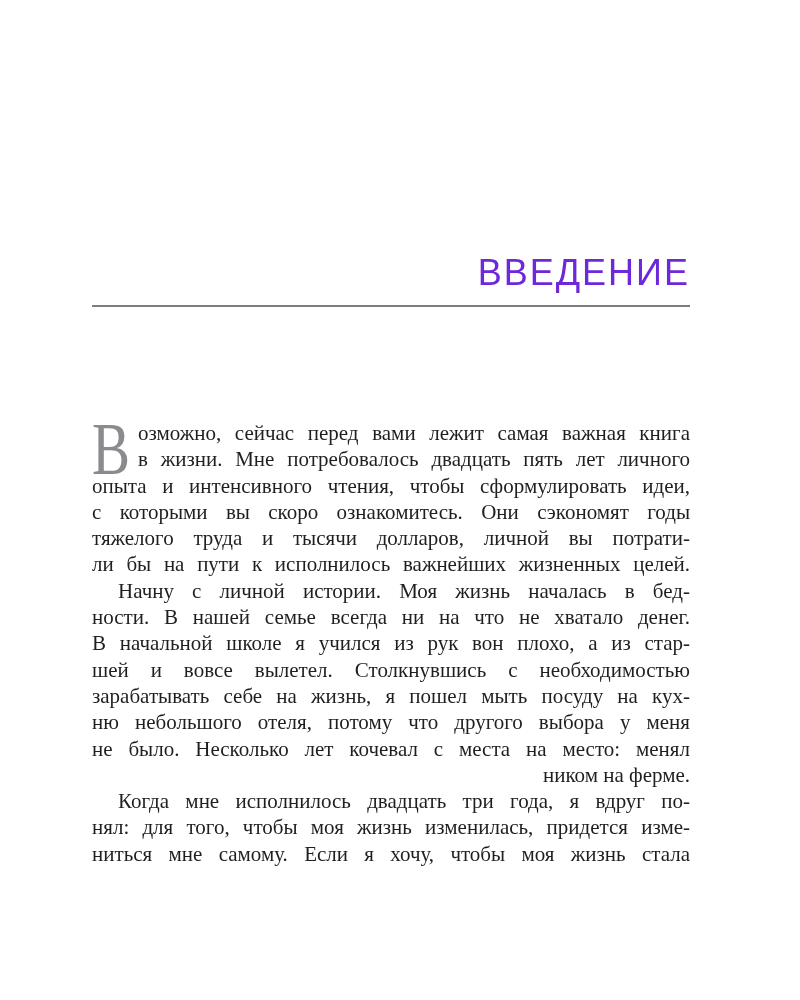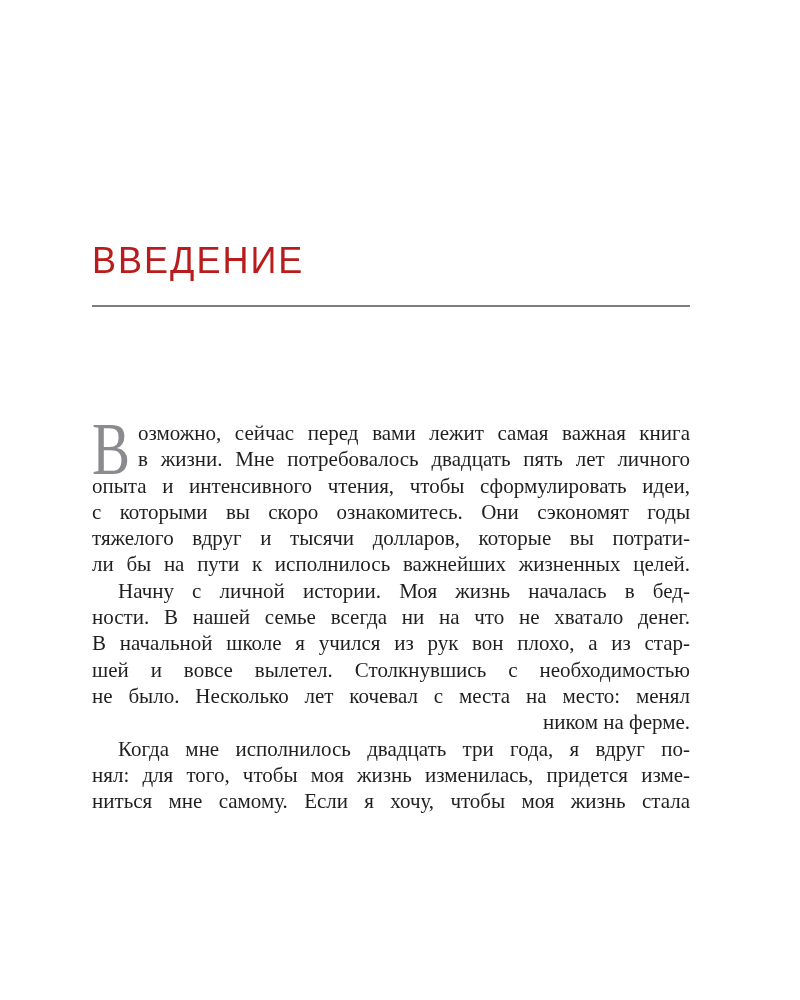--- a/index.html
+++ b/index.html
@@ -10,29 +10,29 @@
   .page {
     position: relative;
     width: 800px;
     height: 1000px;
     background: #ffffff;
     overflow: hidden;
     font-family: "Liberation Serif", serif;
   }
   .chapter-heading {
     position: absolute;
-    top: 243px;
+    top: 255px;
     left: 92px;
     width: 598px;
-    text-align: left;
+    text-align: right;
     font-family: "Liberation Sans", sans-serif;
     font-size: 36px;
     font-weight: 400;
     letter-spacing: 2px;
-    color: #b91c1c;
+    color: #6d28d9;
     line-height: 1;
     white-space: nowrap;
   }
   .heading-rule {
     position: absolute;
     top: 305px;
     left: 92px;
     width: 598px;
     height: 2px;
     background: #7d7d7d;
@@ -83,26 +83,28 @@
 <div class="page">
   <div class="chapter-heading">ВВЕДЕНИЕ</div>
   <div class="heading-rule"></div>
   <div class="body-text">
     <span class="drop-cap">В</span>
     <div>
         <div class="line l-fill l-offset">озможно, сейчас перед вами лежит самая важная книга</div>
         <div class="line l-fill l-offset">в жизни. Мне потребовалось двадцать пять лет личного</div>
         <div class="line l-fill">опыта и интенсивного чтения, чтобы сформулировать идеи,</div>
         <div class="line l-fill">с которыми вы скоро ознакомитесь. Они сэкономят годы</div>
-        <div class="line l-fill">тяжелого вдруг и тысячи долларов, которые вы потрати-</div>
+        <div class="line l-fill">тяжелого труда и тысячи долларов, личной вы потрати-</div>
         <div class="line l-fill">ли бы на пути к исполнилось важнейших жизненных целей.</div>
         <div class="line l-fill l-indent">Начну с личной истории. Моя жизнь началась в бед-</div>
         <div class="line l-fill">ности. В нашей семье всегда ни на что не хватало денег.</div>
         <div class="line l-fill">В начальной школе я учился из рук вон плохо, а из стар-</div>
         <div class="line l-fill">шей и вовсе вылетел. Столкнувшись с необходимостью</div>
+        <div class="line l-fill">зарабатывать себе на жизнь, я пошел мыть посуду на кух-</div>
+        <div class="line l-fill">ню небольшого отеля, потому что другого выбора у меня</div>
         <div class="line l-fill">не было. Несколько лет кочевал с места на место: менял</div>
         <div class="line l-plain">ником на ферме.</div>
         <div class="line l-fill l-indent">Когда мне исполнилось двадцать три года, я вдруг по-</div>
         <div class="line l-fill">нял: для того, чтобы моя жизнь изменилась, придется изме-</div>
         <div class="line l-fill">ниться мне самому. Если я хочу, чтобы моя жизнь стала</div>
       </div>
   </div>
 </div>
 
 </body></html>

